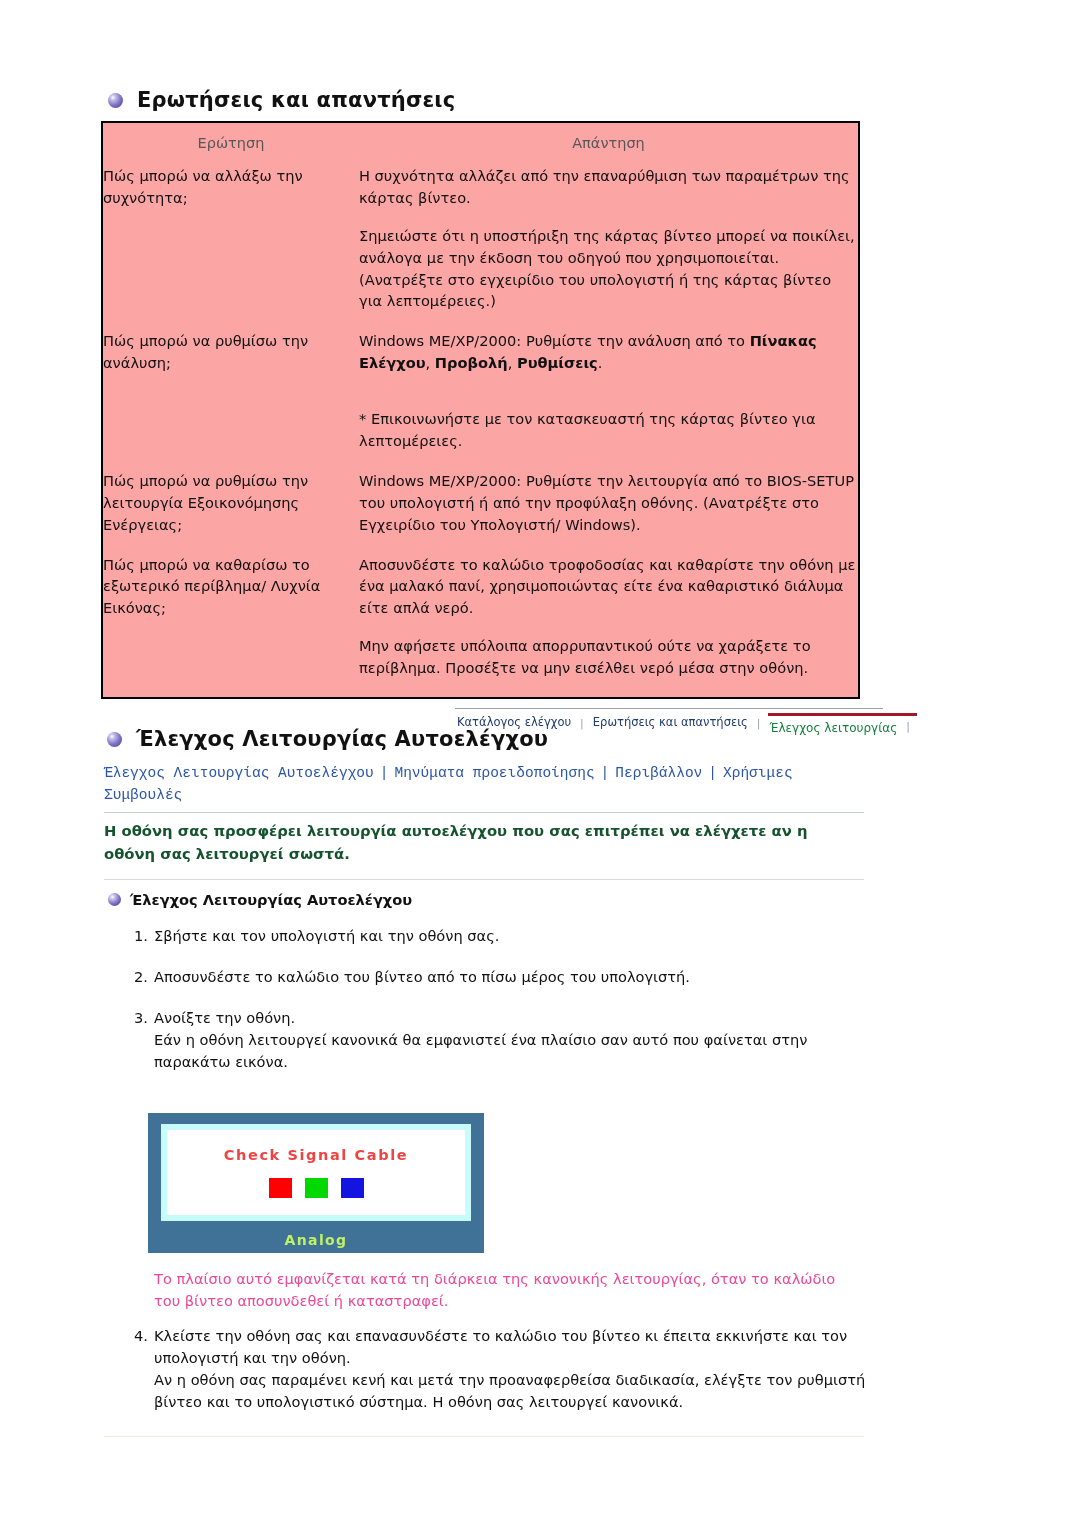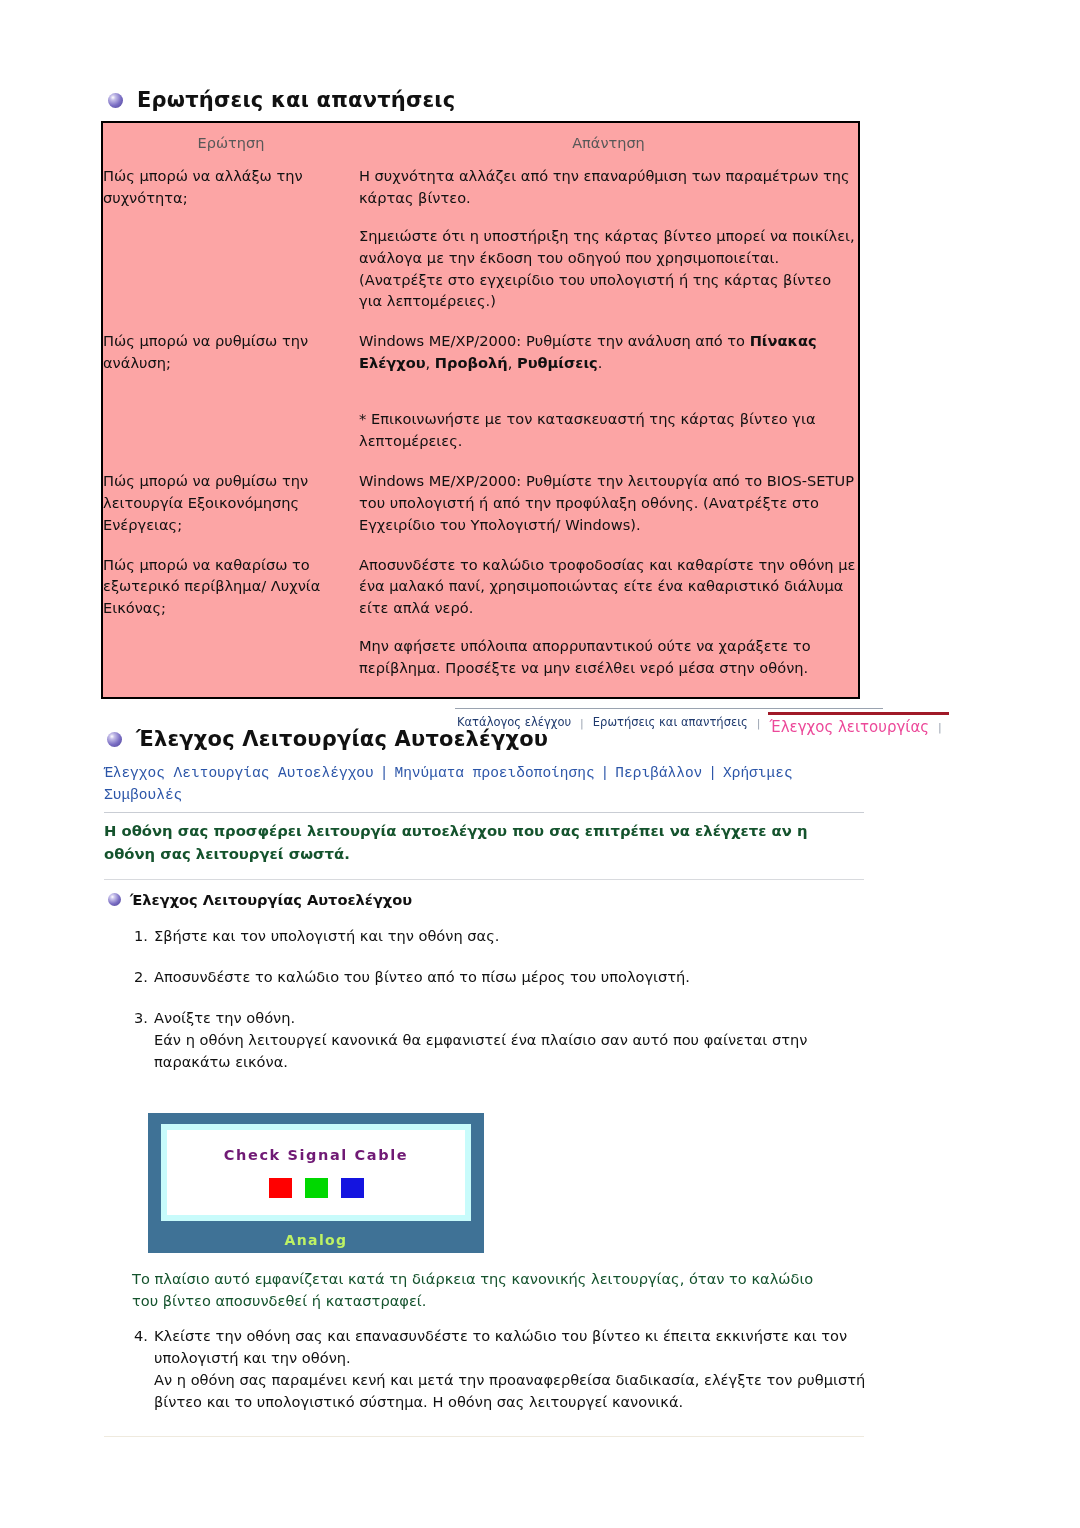--- a/index.html
+++ b/index.html
@@ -106,22 +106,22 @@
     padding: 0 2px;
     line-height: 1;
   }
   .midnav .sep {
     font-size: 11px;
     color: #9aa3b0;
     padding: 0 7px;
     line-height: 1;
   }
   .midnav .navitem.active {
-    font-size: 15px;
-    color: #ec4899;
+    font-size: 12px;
+    color: #15803d;
     padding-top: 0;
   }
   .active-wrap {
     border-top: 3px solid #a01928;
     margin-top: -1px;
     padding-top: 5px;
     display: flex;
     align-items: flex-end;
   }
   .nav-left {
@@ -237,21 +237,21 @@
     position: relative;
   }
   .osd-text {
     position: absolute;
     left: 0;
     right: 0;
     top: 17px;
     text-align: center;
     font-size: 14.5px;
     font-weight: bold;
-    color: #701a75;
+    color: #ef4444;
     letter-spacing: 1.6px;
   }
   .swatches {
     position: absolute;
     left: 0;
     right: 0;
     top: 48px;
     display: flex;
     justify-content: center;
     gap: 13px;
@@ -267,26 +267,26 @@
     bottom: 5px;
     text-align: center;
     font-size: 14px;
     font-weight: bold;
     color: #bef264;
     letter-spacing: 1.4px;
   }
 
   .after-img {
     position: absolute;
-    left: 132px;
+    left: 154px;
     top: 1268px;
     width: 700px;
     font-size: 14.6px;
     line-height: 1.5;
-    color: #14532d;
+    color: #ec4899;
   }
 
   ol.steps2 {
     position: absolute;
     left: 104px;
     top: 1325px;
     width: 760px;
     margin: 0;
     padding: 0 0 0 24px;
     list-style: none;

